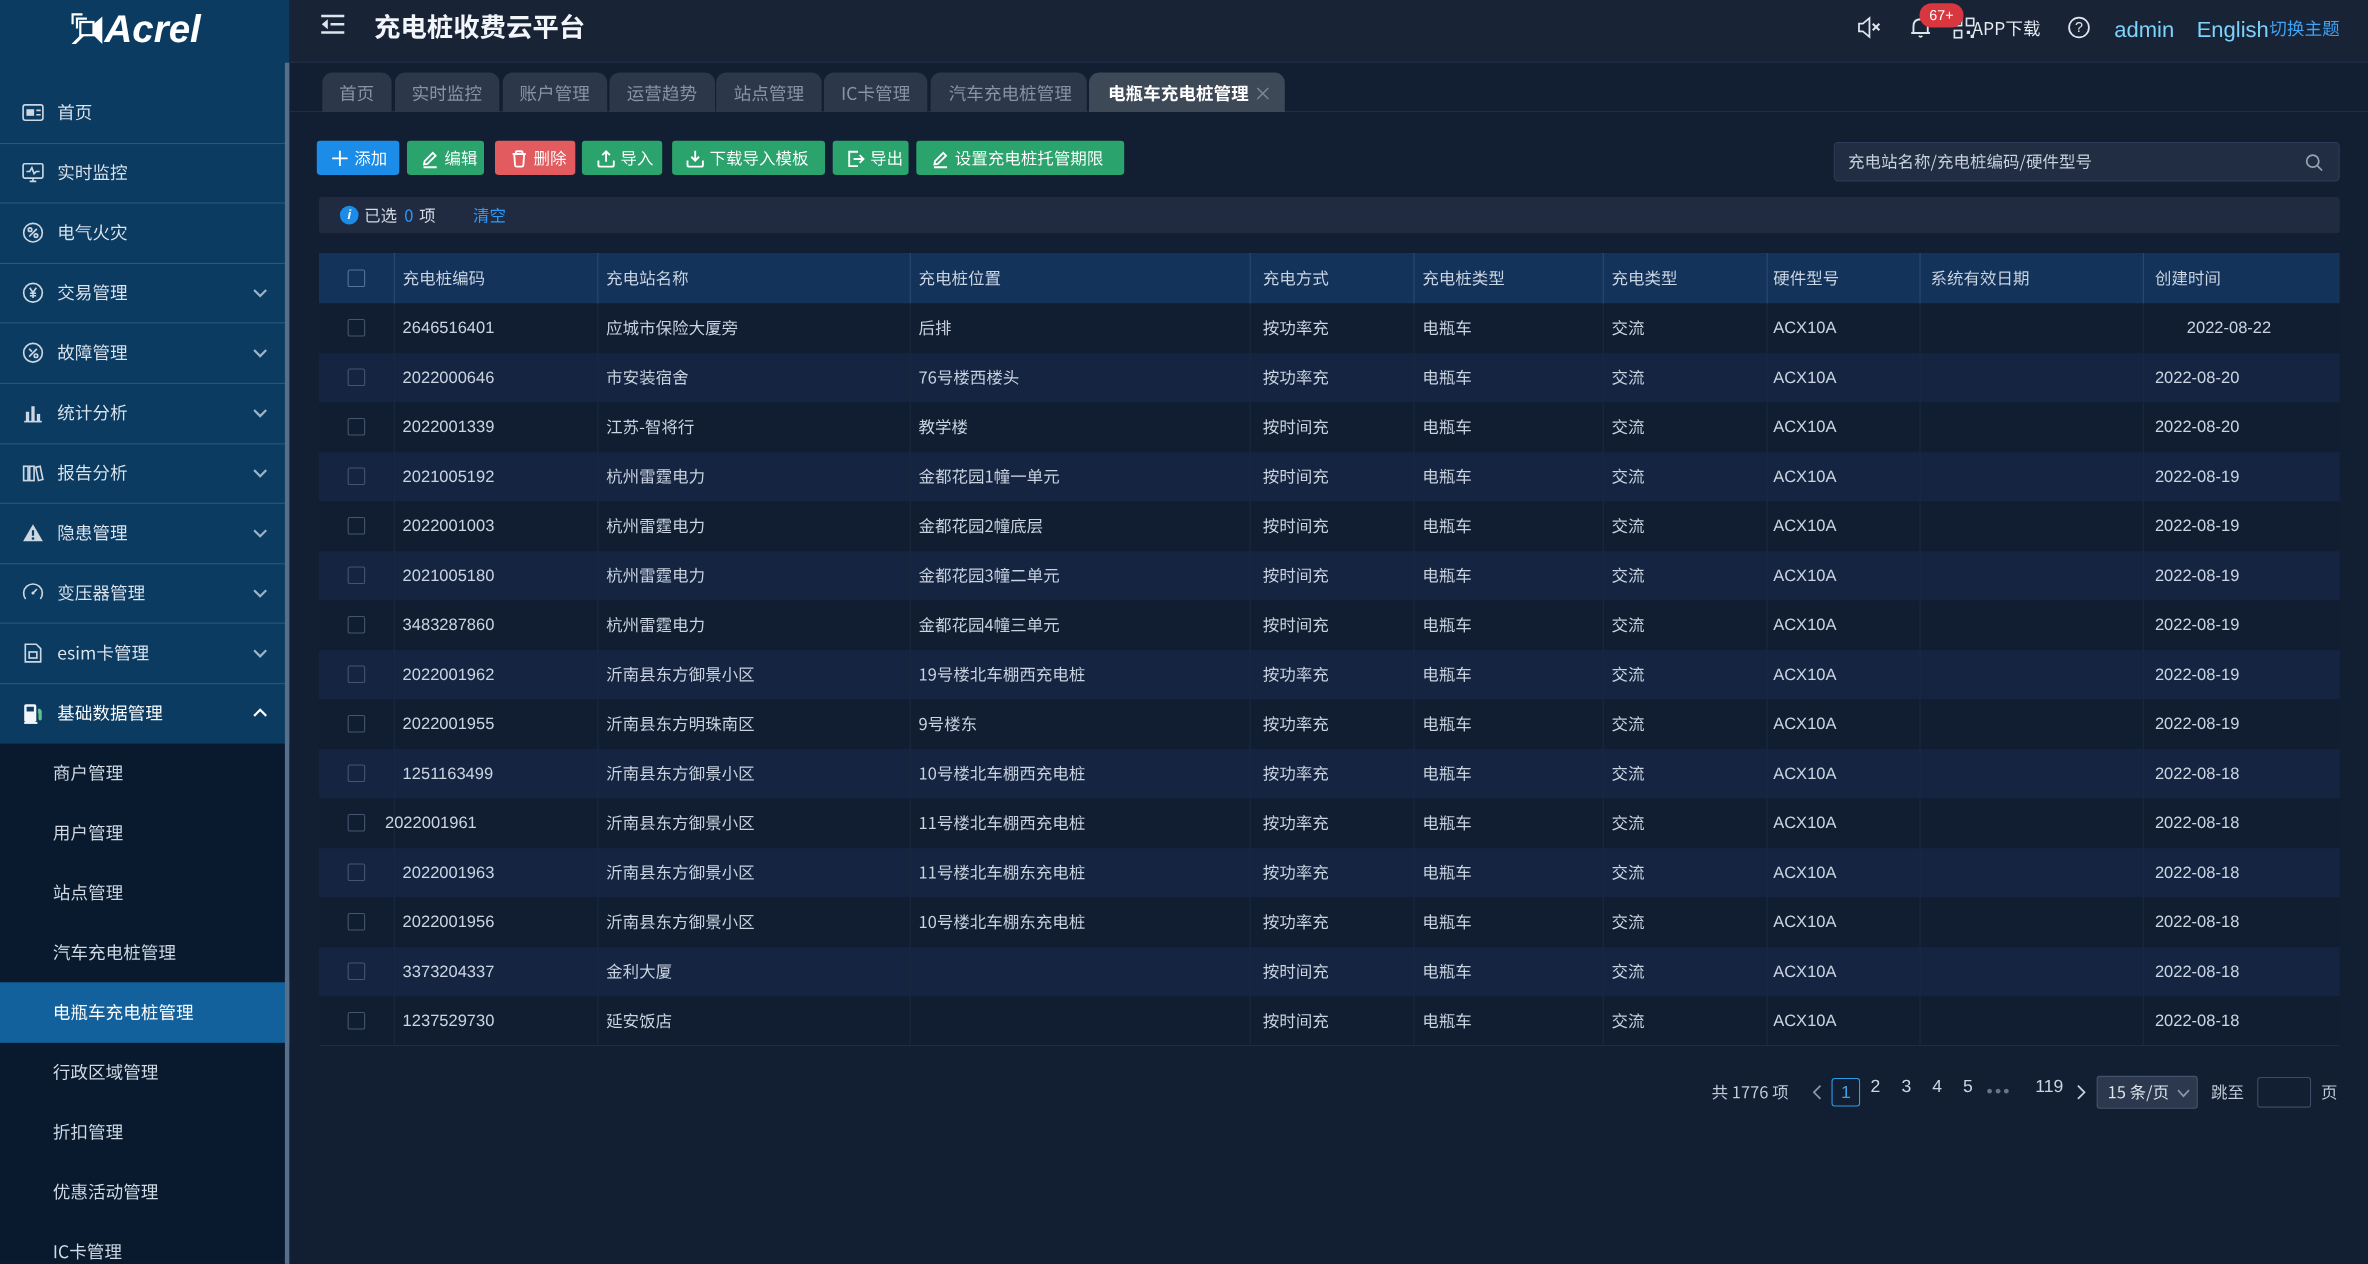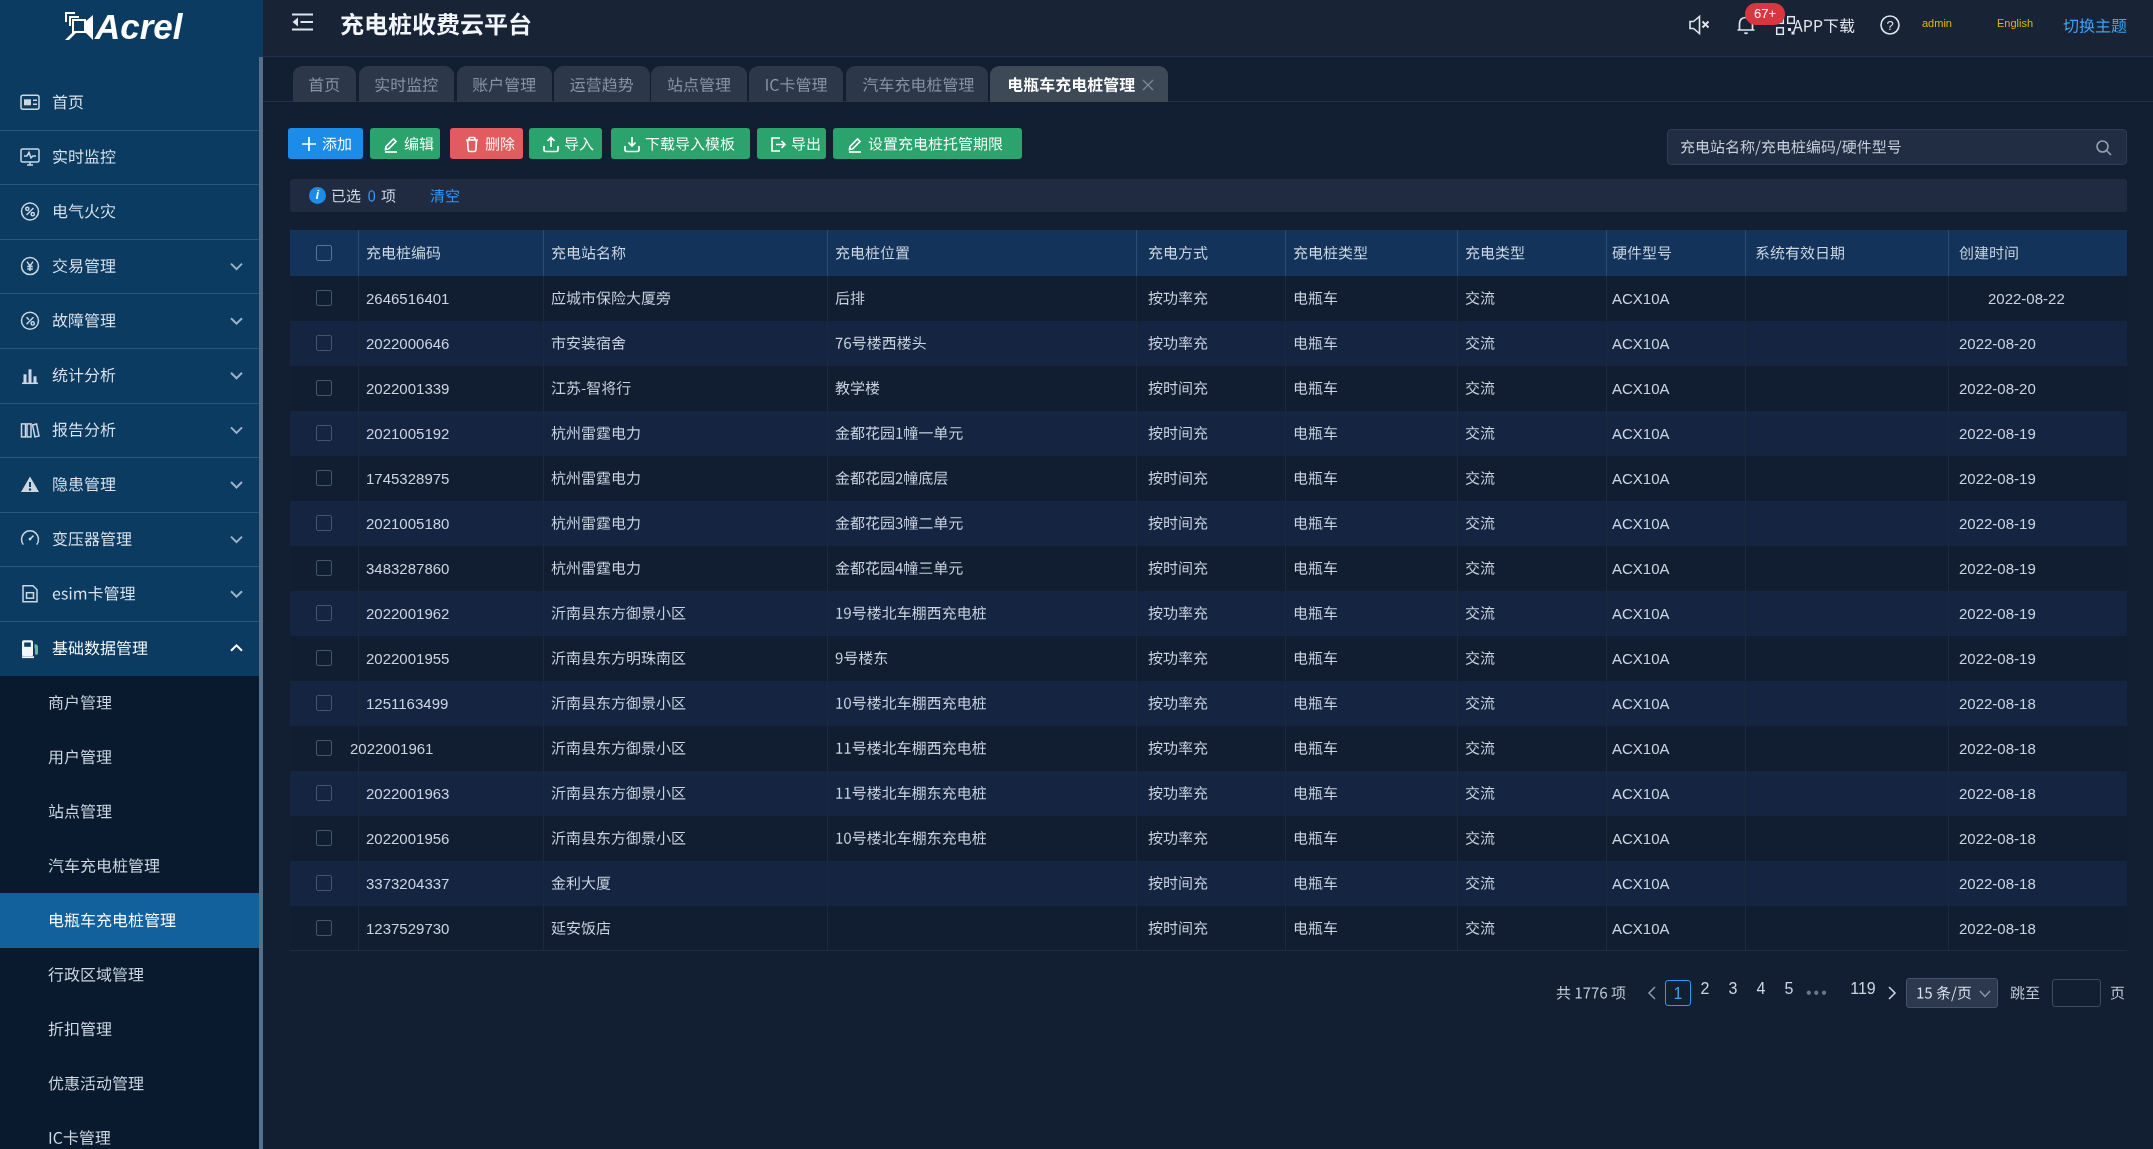--- a/index.html
+++ b/index.html
@@ -5,21 +5,21 @@
 .lat{position:absolute;font-size:15px;color:#cbd4e1}
 
 #sidebar{position:absolute;left:0;top:0;width:263px;height:1149px;background:#0b3b61;z-index:10}
 #sidebar .sep{position:absolute;left:0;width:259px;height:1px;background:rgba(130,160,190,.28)}
 #logo{position:absolute;left:95px;top:9px;color:#fff;font-weight:bold;font-style:italic;font-size:35px;line-height:35px;letter-spacing:0px}
 #submenu{position:absolute;left:0;top:675.6px;width:263px;height:473.4px;background:#091a2f}
 #selrow{position:absolute;left:0;top:893.2px;width:263px;height:54.4px;background:#13619c}
 #sbthumb{position:absolute;right:0px;top:57px;width:4px;height:1092px;background:#56708c}
 
 #header{position:absolute;left:263px;top:0;width:1890px;height:57px;background:#192336;border-bottom:1px solid #222f49;z-index:5}
-.hright{position:absolute;font-size:11px;color:#eab308}
+.hright{position:absolute;font-size:20px;color:#7dd3fc}
 #badge{position:absolute;left:1745px;top:3px;width:40px;height:22px;background:#d8373f;border-radius:11px;color:#fff;font-size:13px;text-align:center;line-height:22px;z-index:60}
 
 #tabbar{position:absolute;left:263px;top:57px;width:1890px;height:45px;background:#121e31;border-bottom:1px solid #232f4a}
 .tab{position:absolute;top:9px;height:36px;background:#2d374a;border-radius:9px 9px 0 0}
 .tab.active{background:#3e4958}
 
 #content{position:absolute;left:263px;top:102px;width:1890px;height:1047px;background:#121e31}
 .btn{position:absolute;top:26px;height:31px;border-radius:3px}
 .b-blue{background:#1b8ce8}.b-green{background:#2aa36c}.b-red{background:#e15b5f}
 #search{position:absolute;left:1404px;top:27px;width:460px;height:36px;background:#212d43;border:1px solid #2e3c57;border-radius:4px}
@@ -256,21 +256,21 @@
       <span class="lat" style="left:1669px">2022-08-20</span>
     </div>
     <div class="trow rowB" style="top:181px">
       <span class="cb" style="left:26px;top:14px"></span>
       <span class="lat" style="left:76px">2021005192</span>
       <span class="lat" style="left:1322px">ACX10A</span>
       <span class="lat" style="left:1669px">2022-08-19</span>
     </div>
     <div class="trow rowA" style="top:226px">
       <span class="cb" style="left:26px;top:14px"></span>
-      <span class="lat" style="left:76px">1745328975</span>
+      <span class="lat" style="left:76px">2022001003</span>
       <span class="lat" style="left:1322px">ACX10A</span>
       <span class="lat" style="left:1669px">2022-08-19</span>
     </div>
     <div class="trow rowB" style="top:271px">
       <span class="cb" style="left:26px;top:14px"></span>
       <span class="lat" style="left:76px">2021005180</span>
       <span class="lat" style="left:1322px">ACX10A</span>
       <span class="lat" style="left:1669px">2022-08-19</span>
     </div>
     <div class="trow rowA" style="top:316px">

